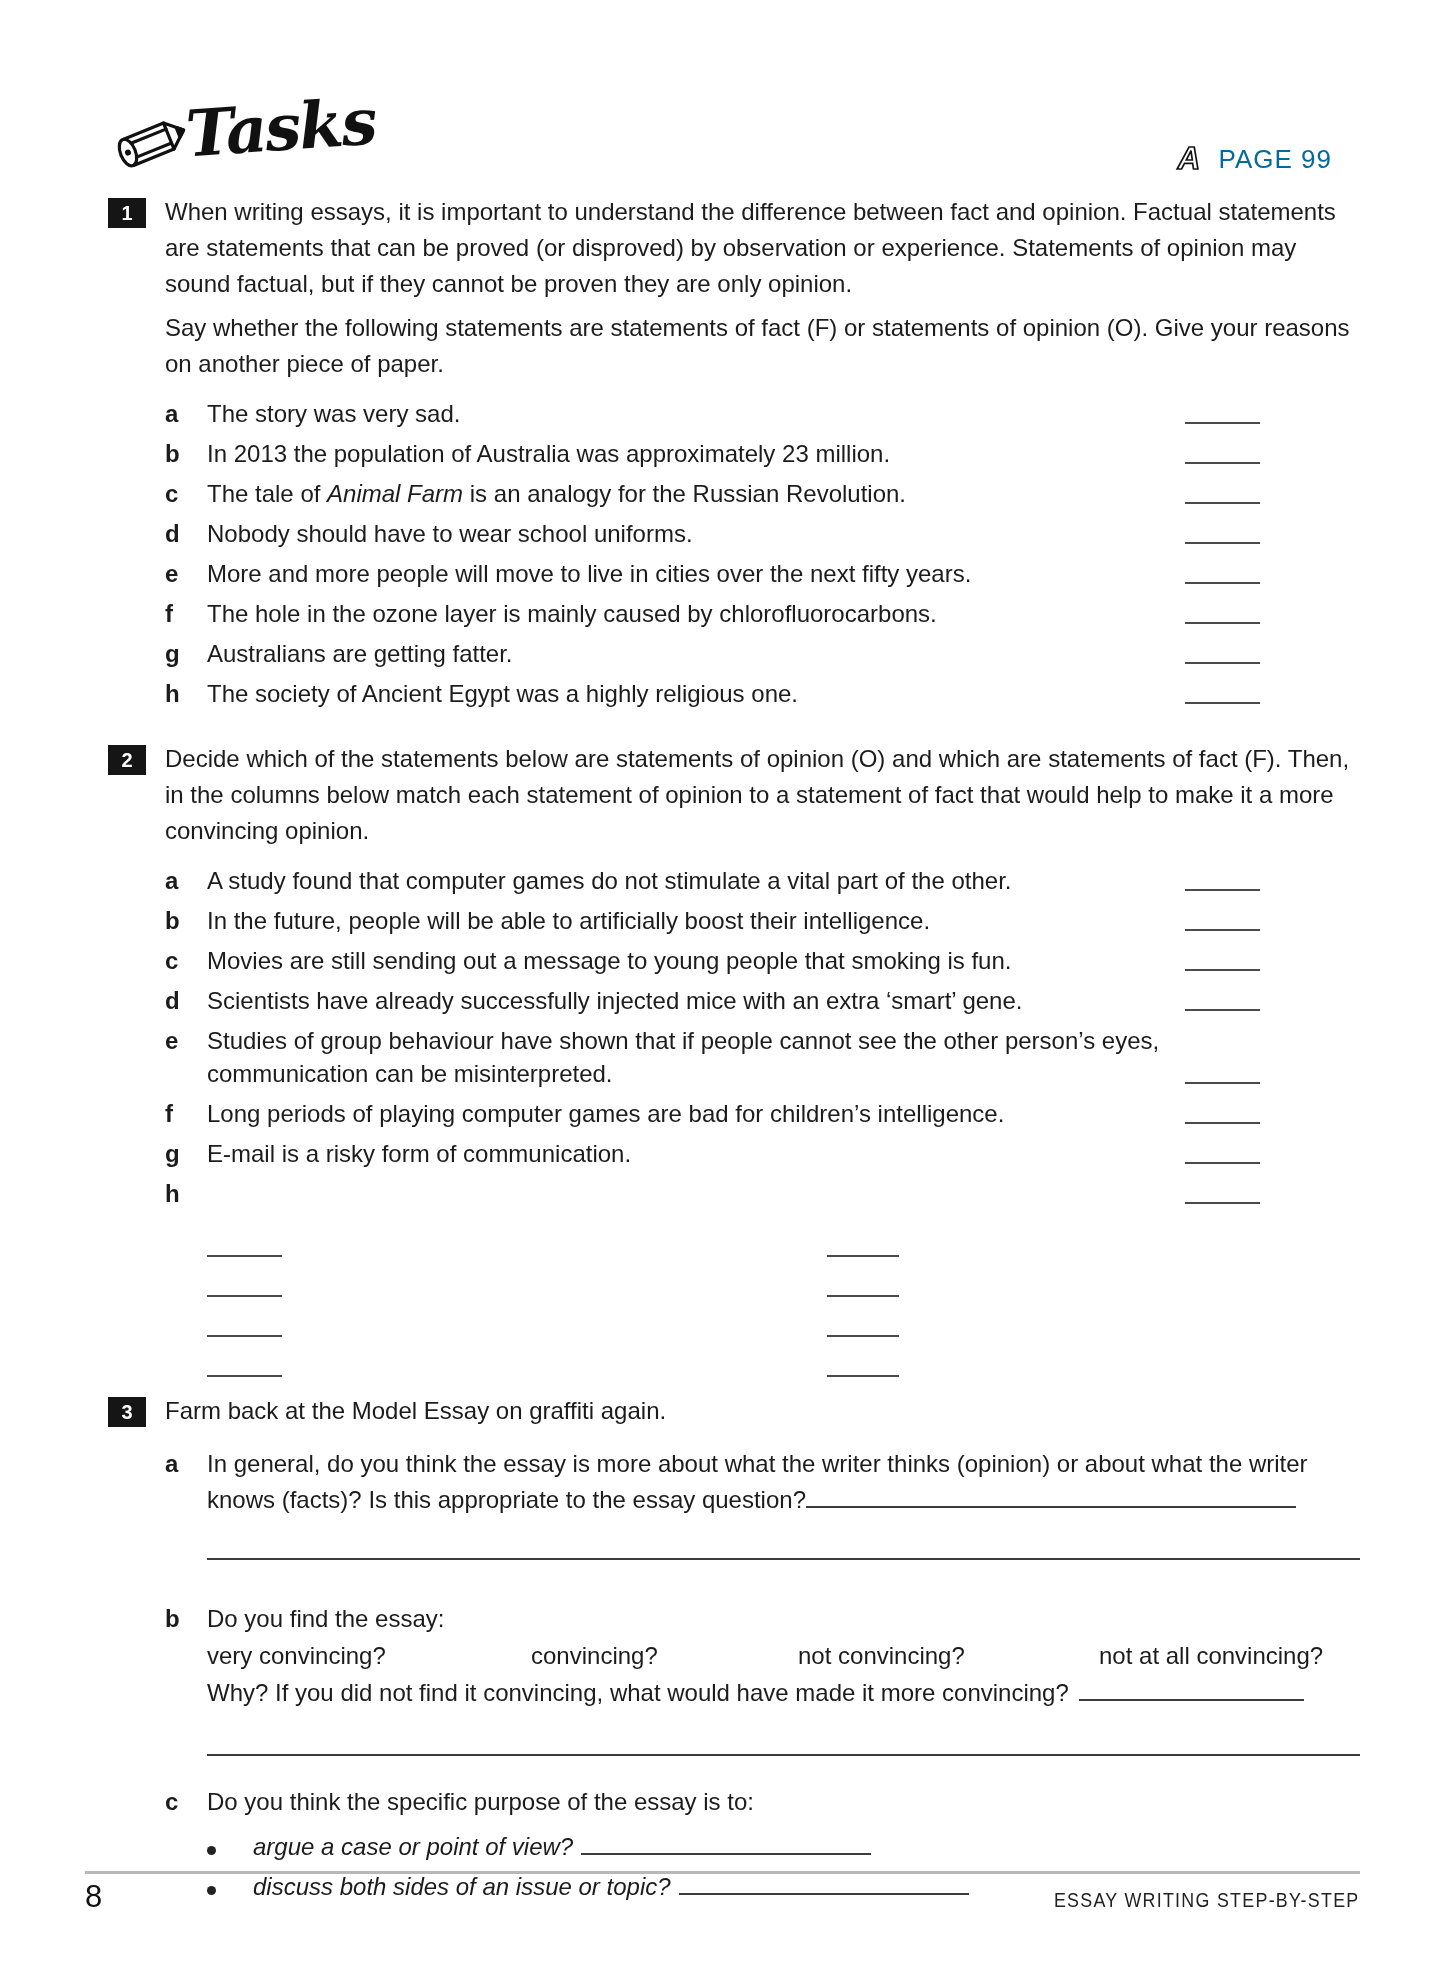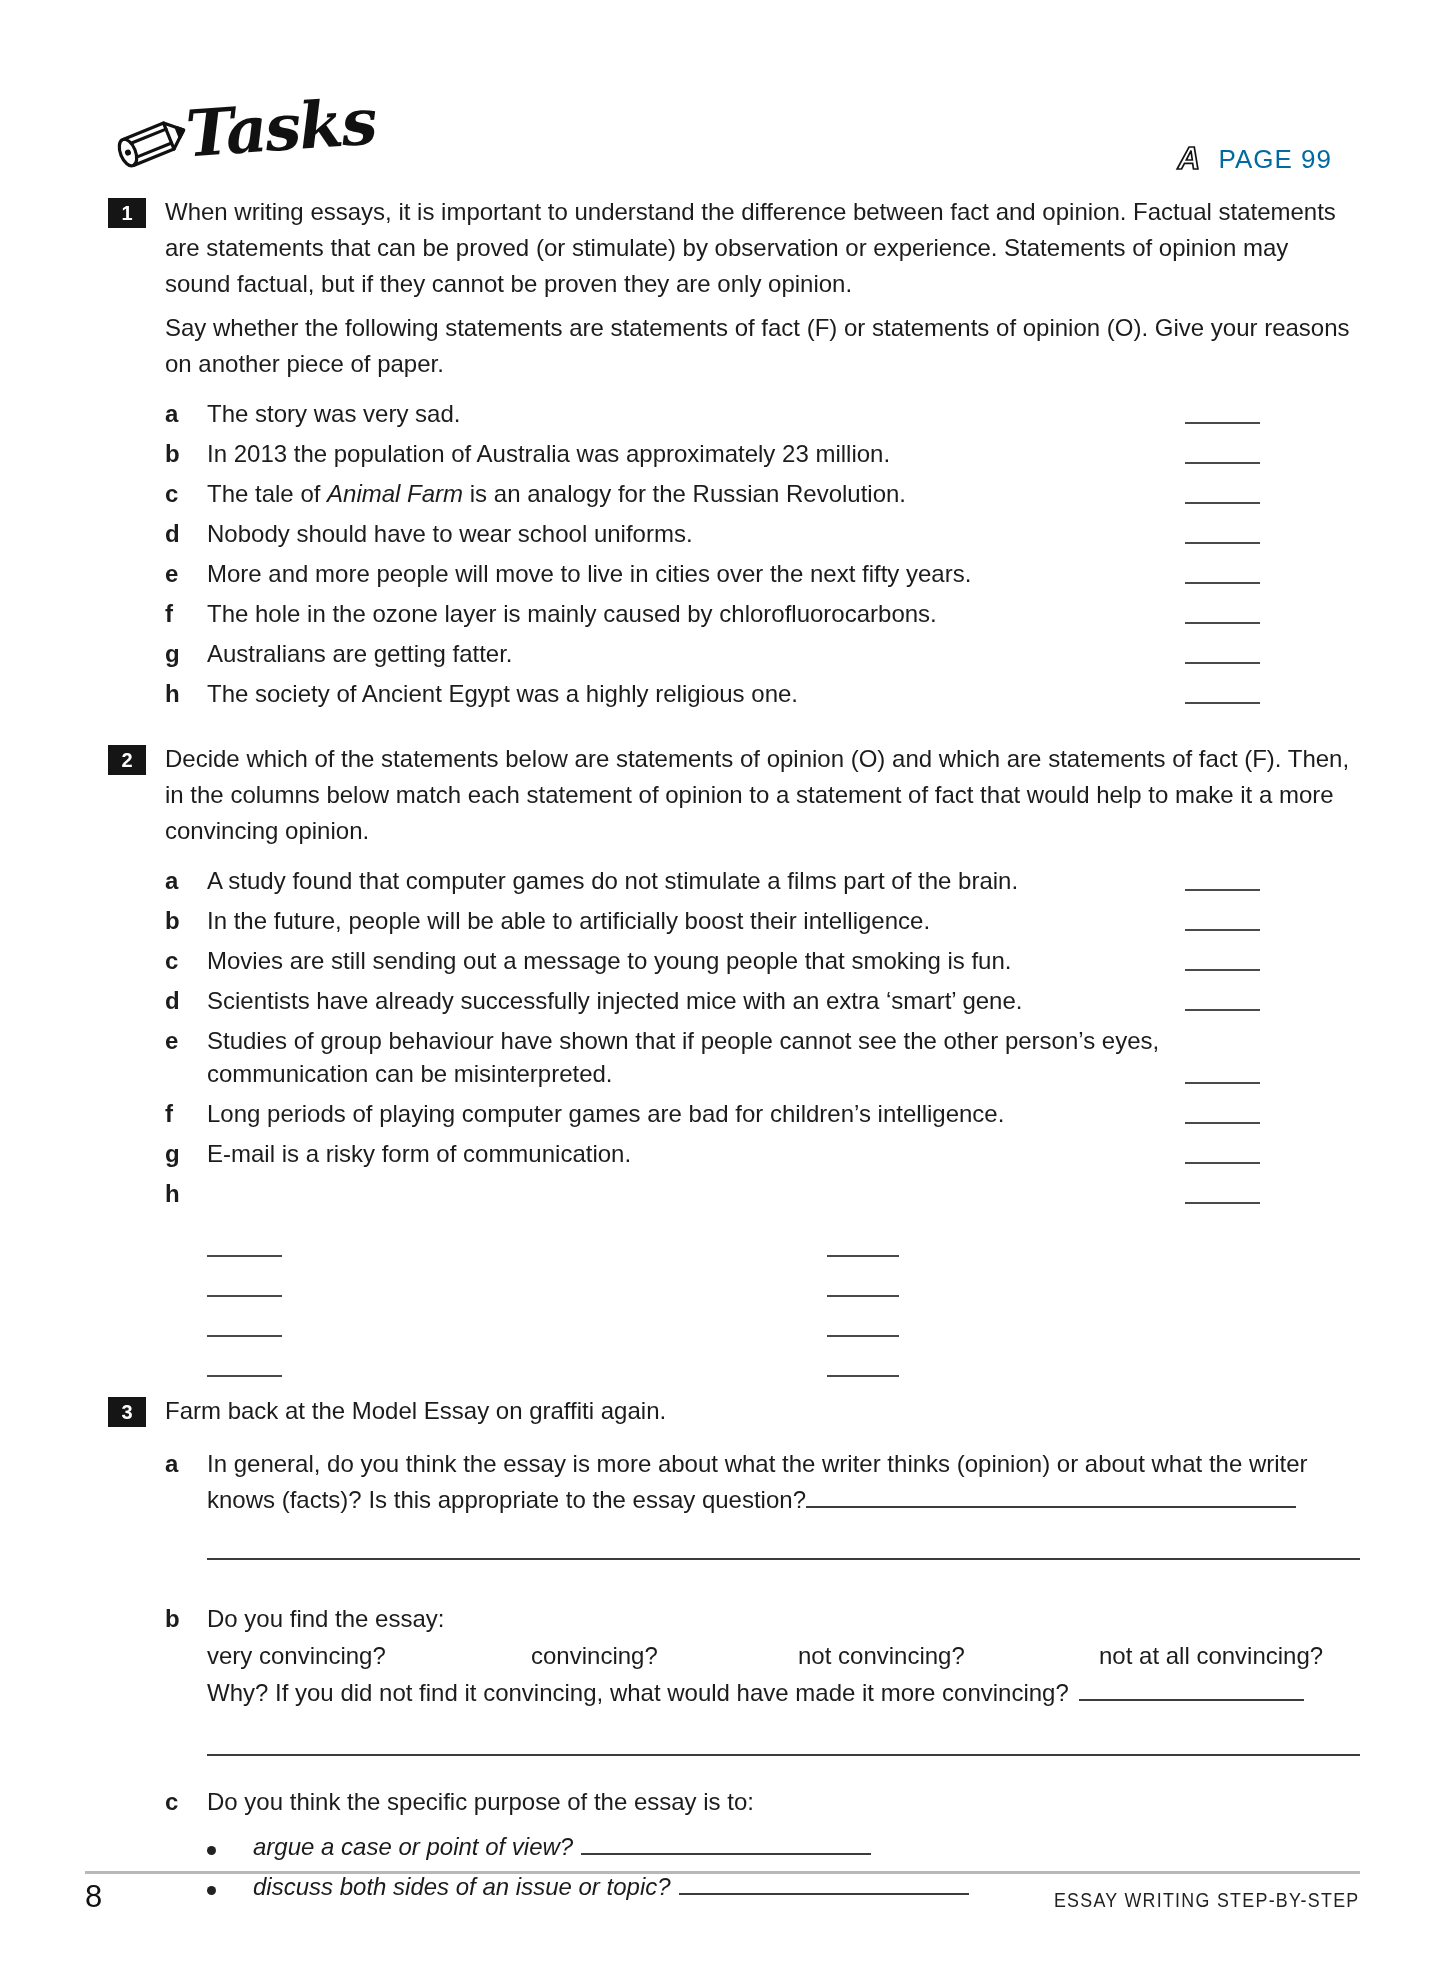--- a/index.html
+++ b/index.html
@@ -117,21 +117,21 @@
         </svg>
         <span class="page-ref-text">PAGE 99</span>
       </div>
     </div>
 
     <div class="task task-1">
       <div>
           <div class="badge">1</div>
         </div>
       <div class="task-body">
-        <div class="para">When writing essays, it is important to understand the difference between fact and opinion. Factual statements are statements that can be proved (or stimulate) by observation or experience. Statements of opinion may sound factual, but if they cannot be proven they are only opinion.</div>
+        <div class="para">When writing essays, it is important to understand the difference between fact and opinion. Factual statements are statements that can be proved (or disproved) by observation or experience. Statements of opinion may sound factual, but if they cannot be proven they are only opinion.</div>
         <div class="para">Say whether the following statements are statements of fact (F) or statements of opinion (O). Give your reasons on another piece of paper.</div>
 
         <div class="item-list">
           <div class="item">
             <span class="letter">a</span>
             <span class="text">The story was very sad.</span>
             <span class="blank"></span>
           </div>
           <div class="item">
             <span class="letter">b</span>
@@ -175,21 +175,21 @@
     <div class="task task-2">
       <div>
           <div class="badge">2</div>
         </div>
       <div class="task-body">
         <div class="para">Decide which of the statements below are statements of opinion (O) and which are statements of fact (F). Then, in the columns below match each statement of opinion to a statement of fact that would help to make it a more convincing opinion.</div>
 
         <div class="item-list">
           <div class="item">
             <span class="letter">a</span>
-            <span class="text">A study found that computer games do not stimulate a films part of the brain.</span>
+            <span class="text">A study found that computer games do not stimulate a vital part of the other.</span>
             <span class="blank"></span>
           </div>
           <div class="item">
             <span class="letter">b</span>
             <span class="text">In the future, people will be able to artificially boost their intelligence.</span>
             <span class="blank"></span>
           </div>
           <div class="item">
             <span class="letter">c</span>
             <span class="text">Movies are still sending out a message to young people that smoking is fun.</span>

